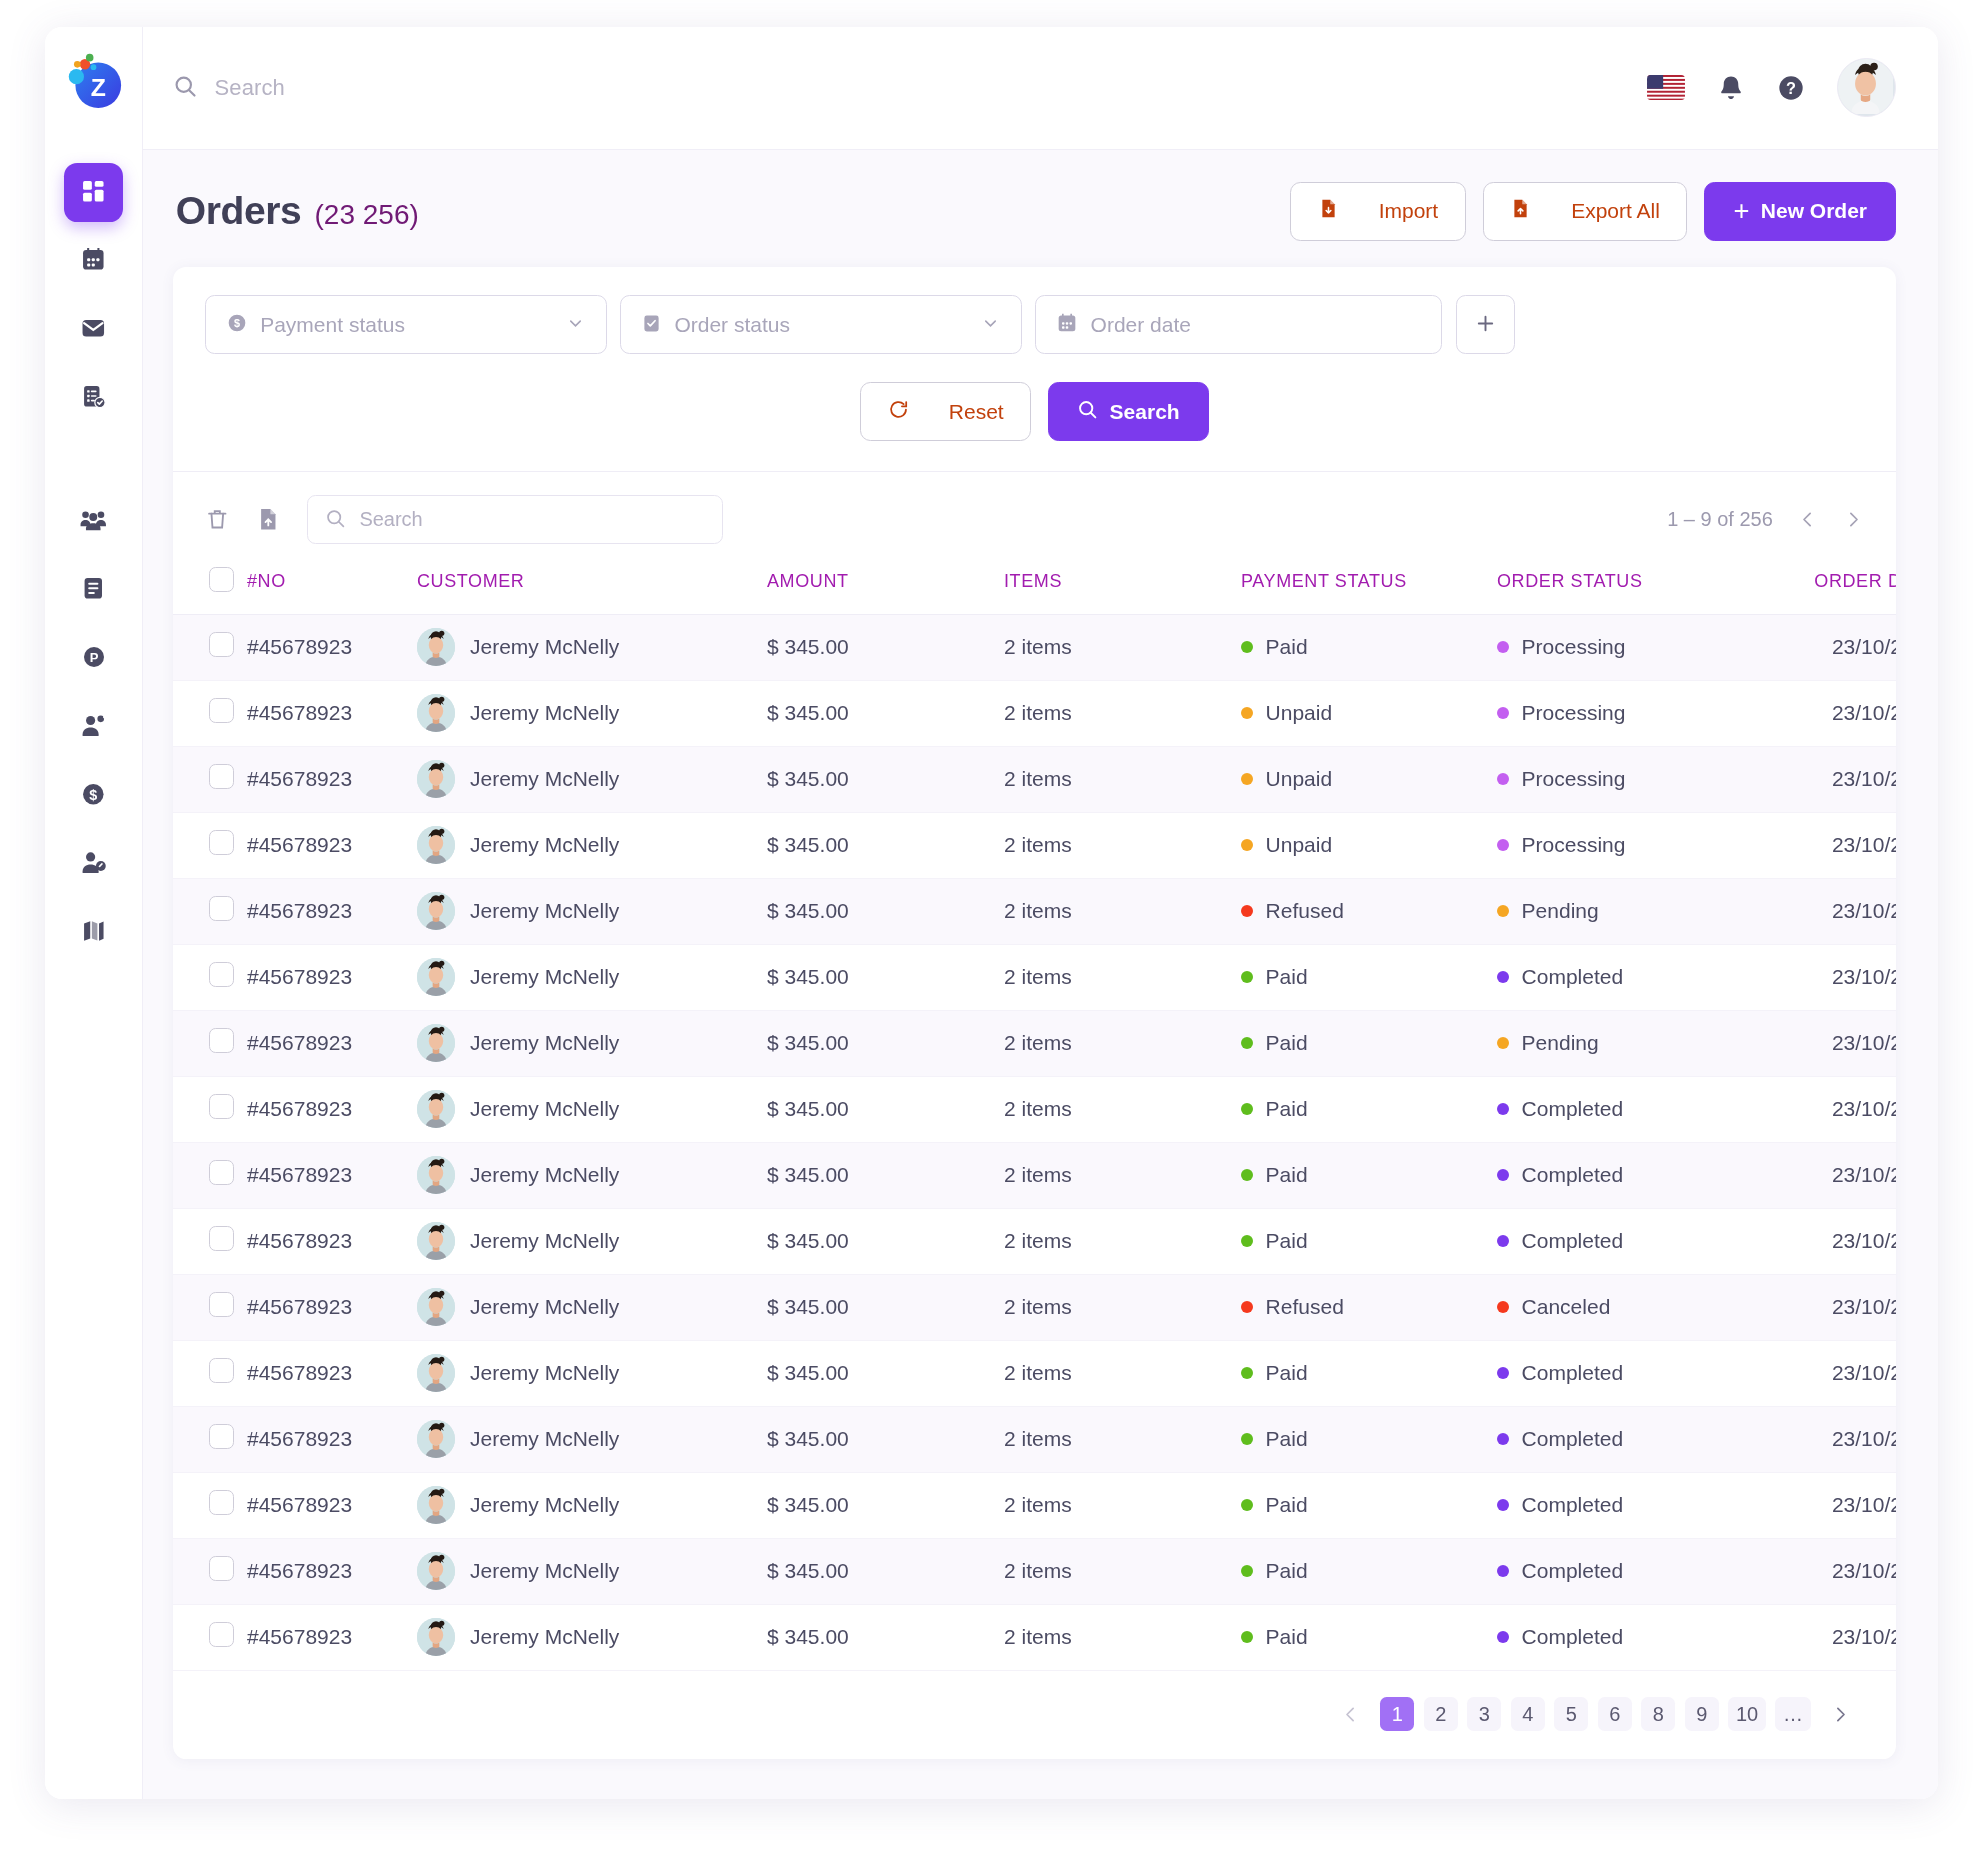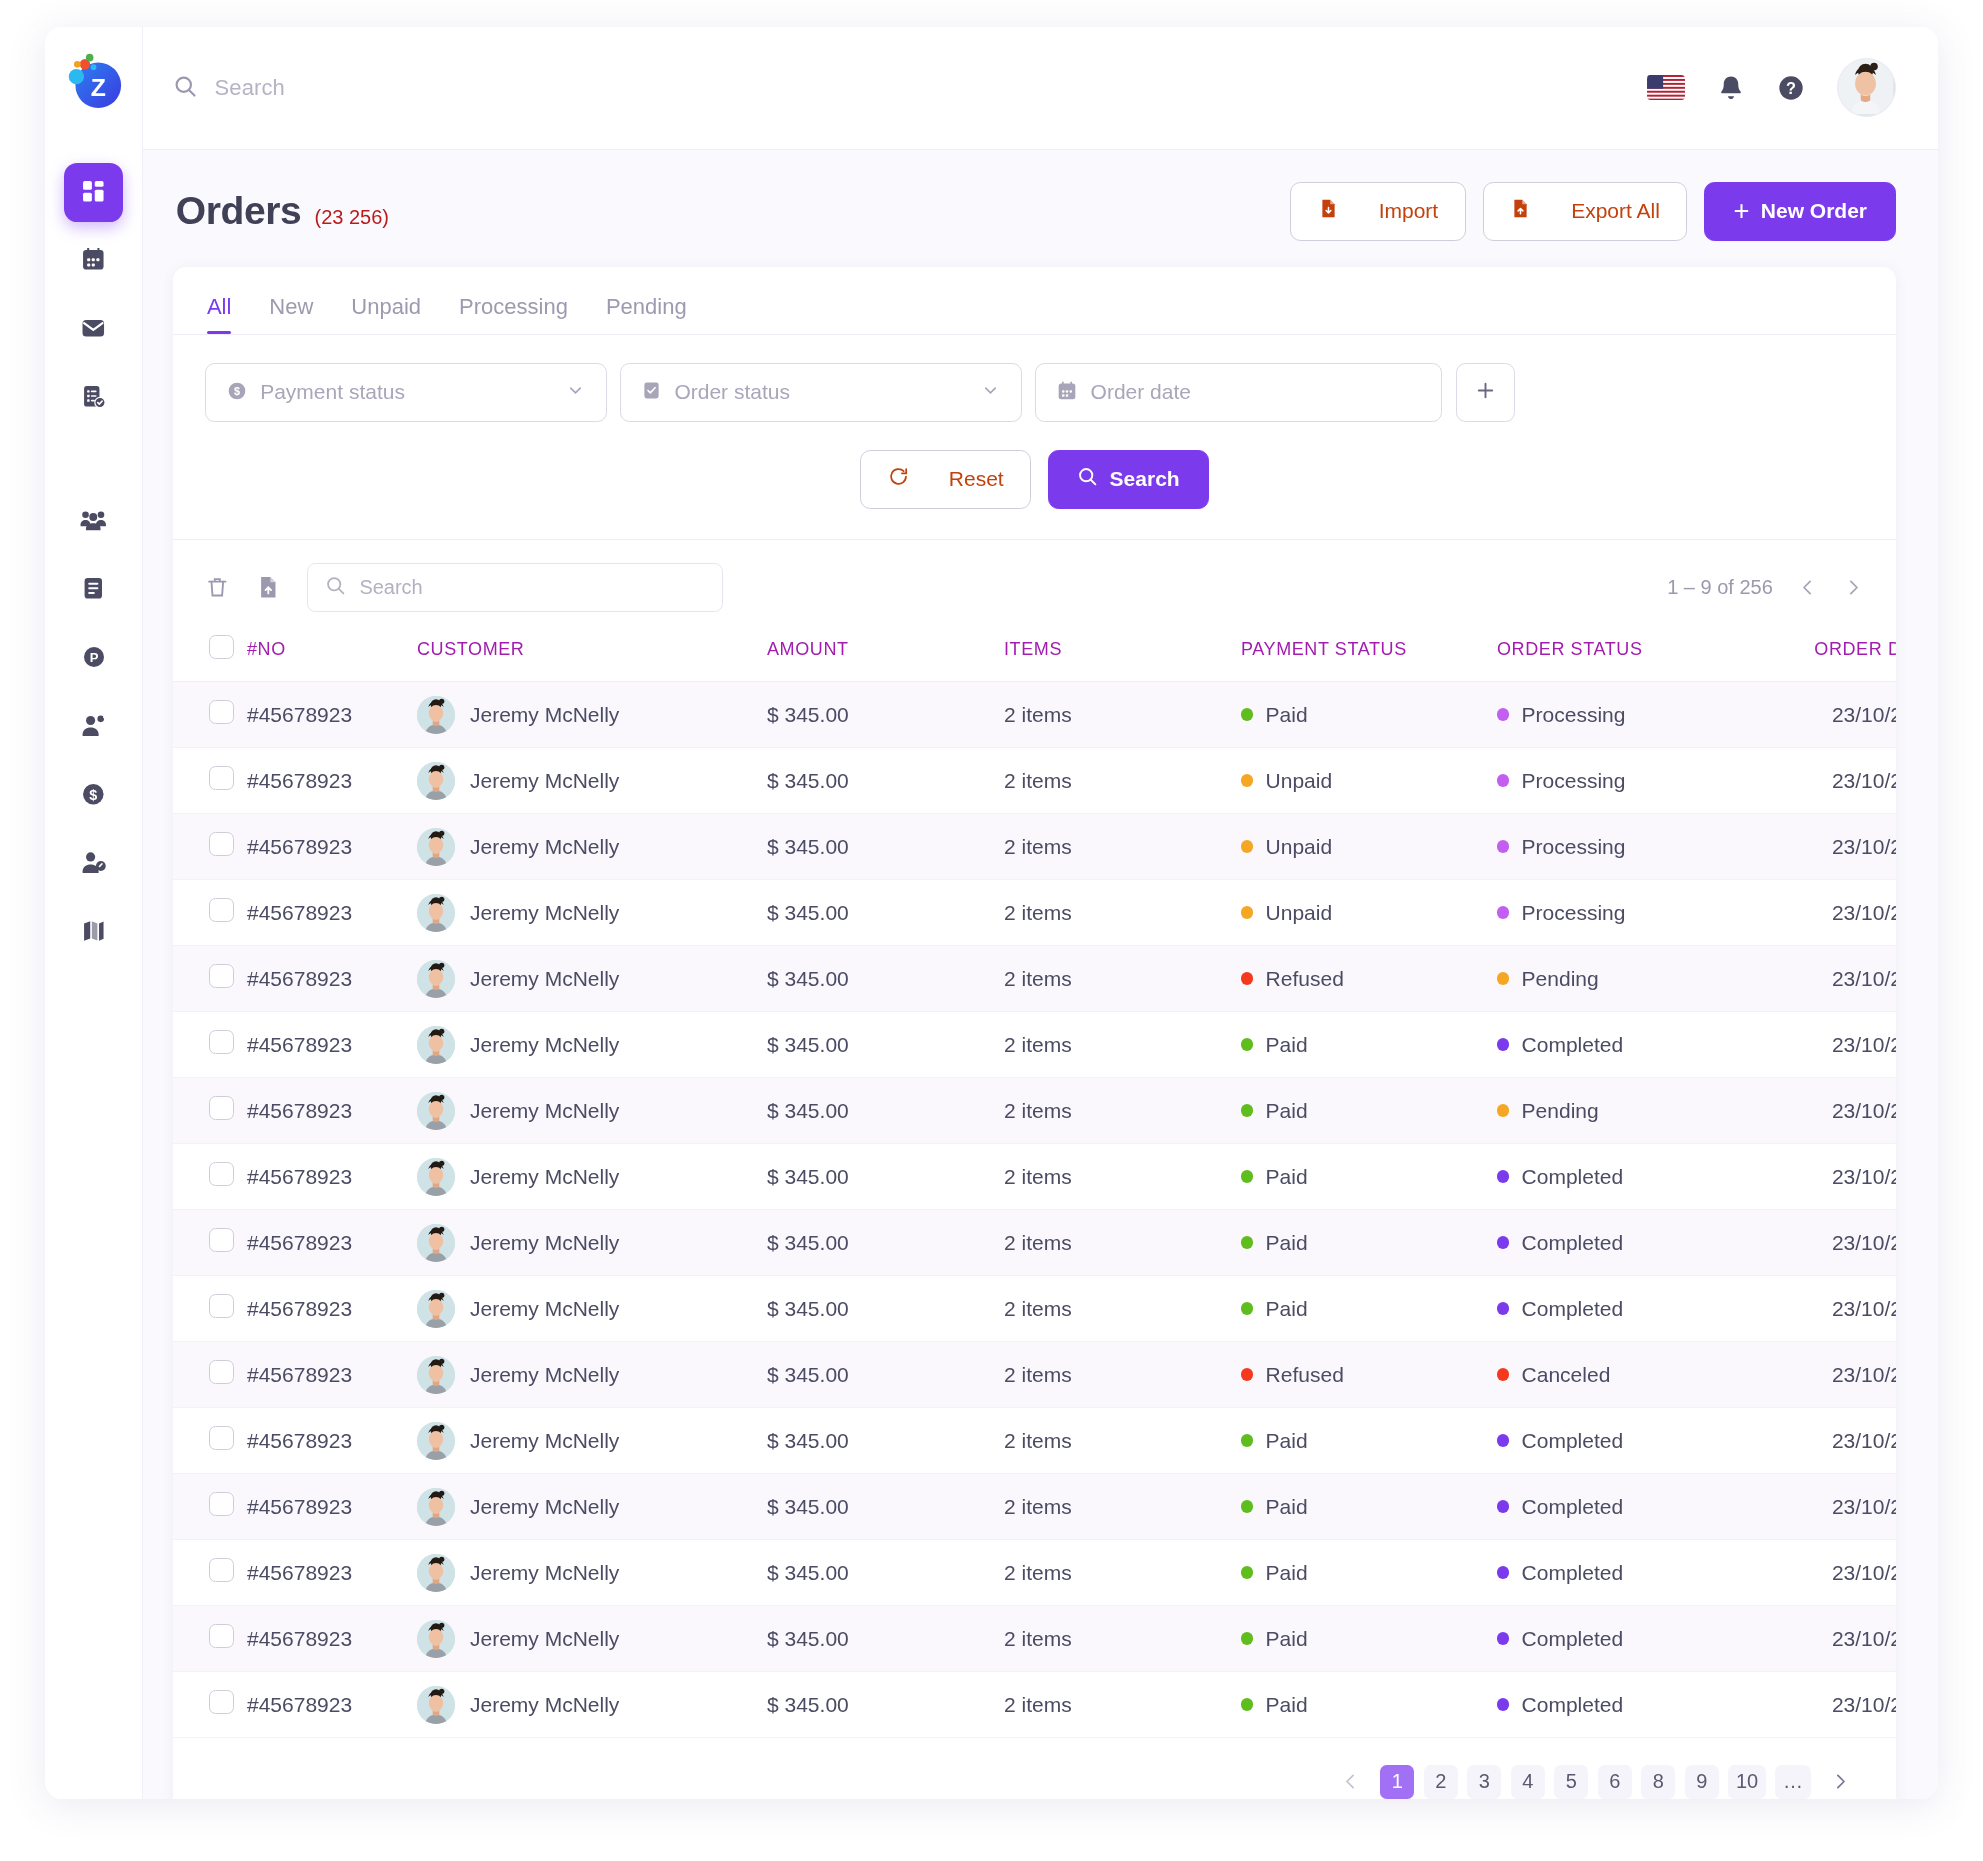--- a/index.html
+++ b/index.html
@@ -98,21 +98,21 @@
     background: #faf9fd;
     padding: 32px 42px 0 30px;
     overflow: hidden;
   }
   .page-head {
     display: flex; align-items: center; justify-content: space-between;
     margin-bottom: 26.5px; padding-left: 2.8px;
   }
   .title-wrap { display: flex; align-items: baseline; gap: 13.2px; }
   .page-title { font-size: 39px; font-weight: 700; color: #404057; letter-spacing: -0.4px; }
-  .page-count { font-size: 20px; color: #b91c1c; }
+  .page-count { font-size: 28px; color: #701a75; }
   .head-btns { display: flex; align-items: center; gap: 17px; }
   .btn {
     height: 59px;
     border-radius: 10.4px;
     display: inline-flex; align-items: center; justify-content: center;
     gap: 11.4px;
     font-size: 21px;
     cursor: pointer;
     padding: 0 26.5px;
     white-space: nowrap;
@@ -504,27 +504,20 @@
           </div>
           <div class="btn btn-primary">
             <span style="font-size:27.4px;font-weight:400;line-height:1;">+</span>
             <span>New Order</span>
           </div>
         </div>
       </div>
 
       <div class="card">
 
-        <div class="tabs">
-          <div class="tab active">All</div>
-          <div class="tab">New</div>
-          <div class="tab">Unpaid</div>
-          <div class="tab">Processing</div>
-          <div class="tab">Pending</div>
-        </div>
 
         <div class="filters">
           <div class="filter-row">
 
 
             <div class="field f2">
               <span>
                 <svg width="20" height="20" viewBox="0 0 24 24" fill="#a8a5b9">
                   <circle cx="12" cy="12" r="10"></circle>
                   <text x="12" y="17" font-family="Liberation Sans, sans-serif" font-size="13" font-weight="700" fill="#fff" text-anchor="middle">$</text>

